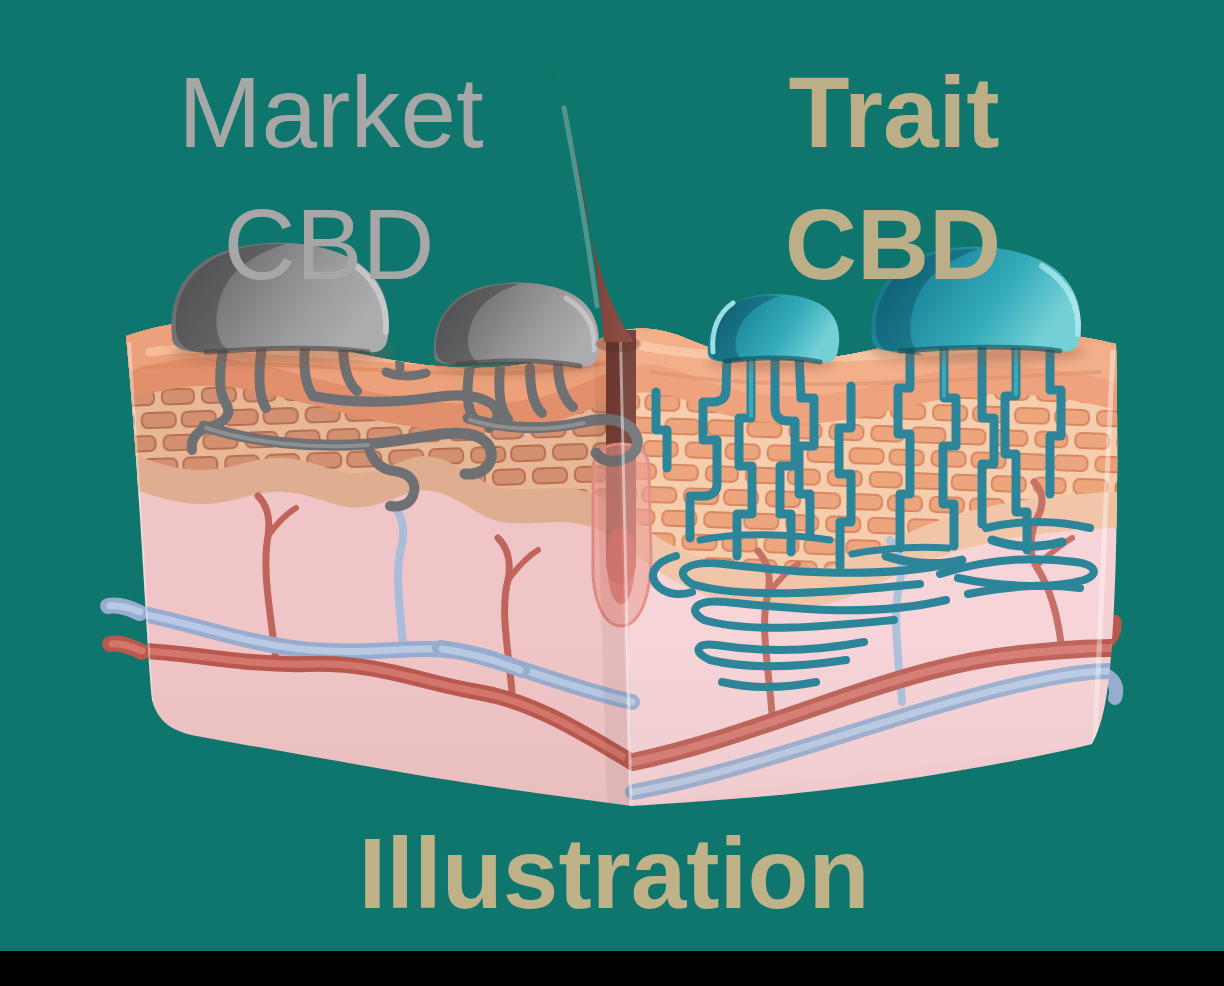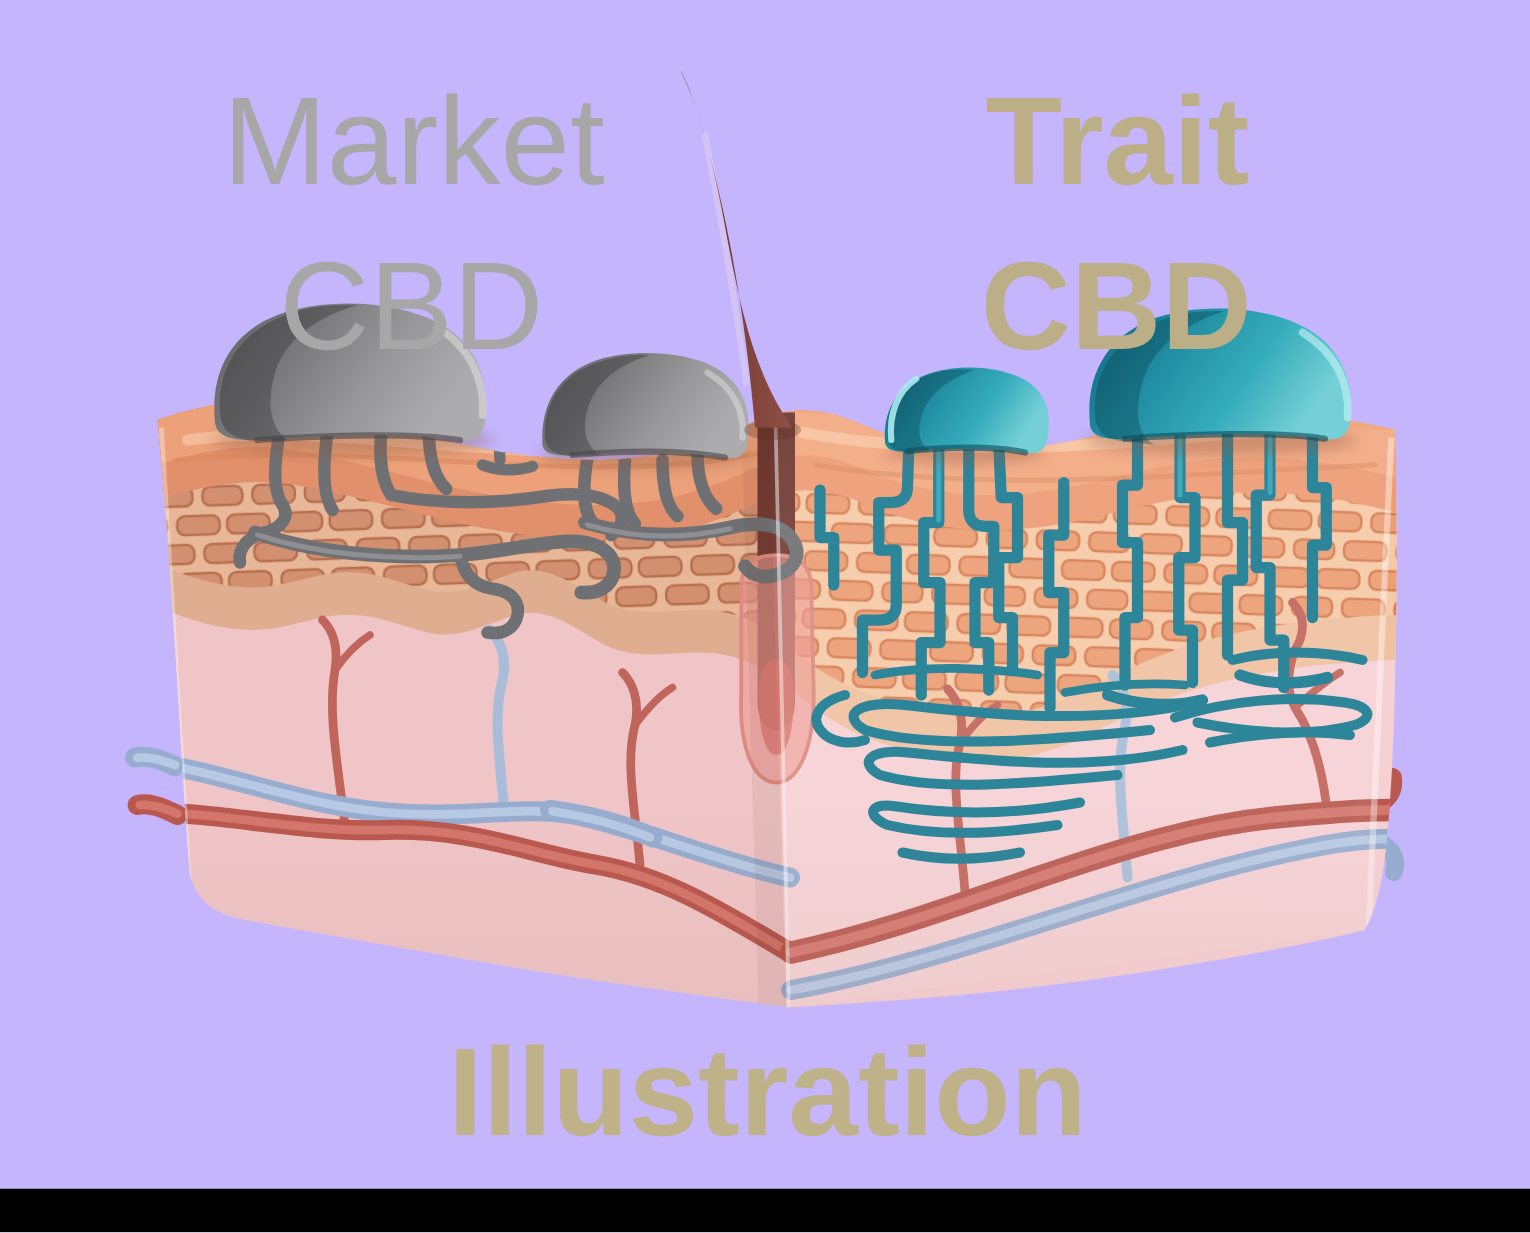--- a/index.html
+++ b/index.html
@@ -1,16 +1,16 @@
 <!DOCTYPE html>
 <html><head>
 <meta charset="utf-8">
 <style>
   html,body{margin:0;padding:0;background:#ffffff;}
-  .stage{position:relative;width:1224px;height:986px;background:#c4b5fd;overflow:hidden;
+  .stage{position:relative;width:1224px;height:986px;background:#0f766e;overflow:hidden;
          font-family:"Liberation Sans",sans-serif;}
   .stage svg{position:absolute;left:0;top:0;}
   text{font-family:"Liberation Sans",sans-serif;}
   .t-left{font-size:100px;font-weight:400;}
   .t-right{font-size:100px;font-weight:700;}
   .t-cap{font-size:100px;font-weight:700;}
 </style>
 </head>
 <body>
 

